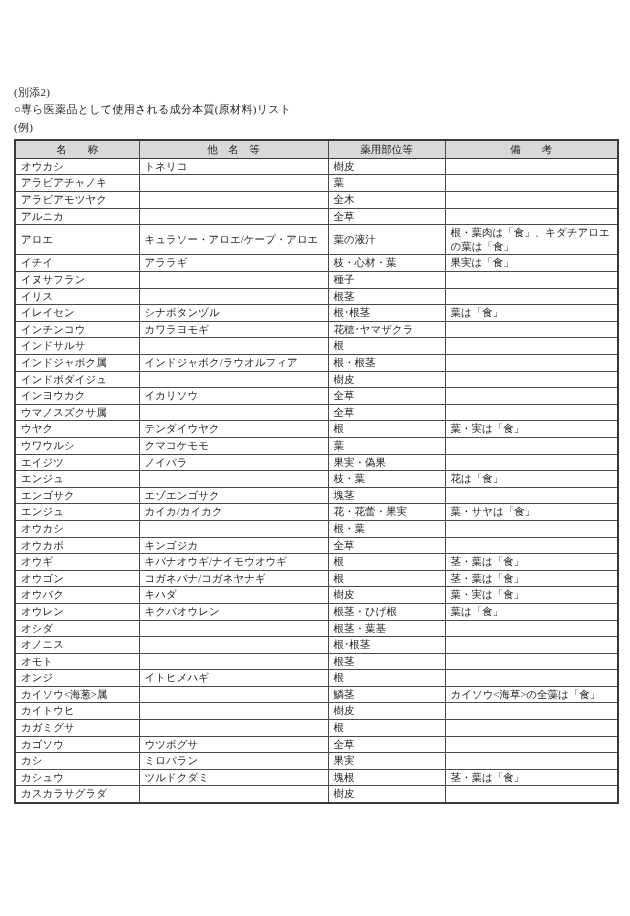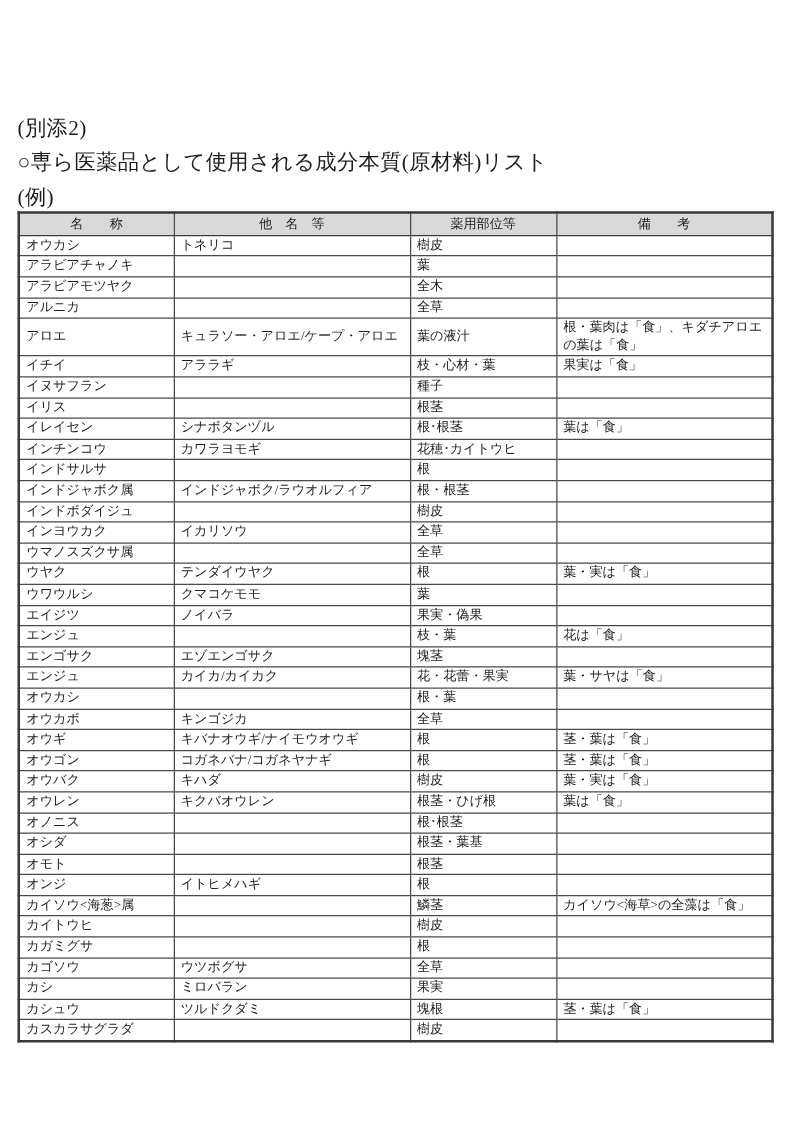--- a/index.html
+++ b/index.html
@@ -13,25 +13,24 @@
     position: relative;
     width: 630px;
     height: 916px;
     background: #ffffff;
     overflow: hidden;
   }
   .content {
     padding: 84px 13px 0 14px;
   }
   .head-line {
-    font-size: 17px;
+    font-size: 11px;
     line-height: 17.3px;
     letter-spacing: 0.3px;
     white-space: pre;
-    margin-top: 10px;
   }
   table.subst {
     margin-top: 3px;
     width: 603px;
     table-layout: fixed;
     border-collapse: collapse;
     border: 2px solid #3a3a3a;
   }
   table.subst th, table.subst td {
     border: 1px solid #4a4a4a;
@@ -132,21 +131,21 @@
           </tr>
           <tr>
             <td>イレイセン</td>
             <td>シナボタンヅル</td>
             <td>根･根茎</td>
             <td>葉は「食」</td>
           </tr>
           <tr>
             <td>インチンコウ</td>
             <td>カワラヨモギ</td>
-            <td>花穂･カイトウヒ</td>
+            <td>花穂･ヤマザクラ</td>
             <td></td>
           </tr>
           <tr>
             <td>インドサルサ</td>
             <td></td>
             <td>根</td>
             <td></td>
           </tr>
           <tr>
             <td>インドジャボク属</td>
@@ -238,29 +237,29 @@
             <td>樹皮</td>
             <td>葉・実は「食」</td>
           </tr>
           <tr>
             <td>オウレン</td>
             <td>キクバオウレン</td>
             <td>根茎・ひげ根</td>
             <td>葉は「食」</td>
           </tr>
           <tr>
+            <td>オシダ</td>
+            <td></td>
+            <td>根茎・葉基</td>
+            <td></td>
+          </tr>
+          <tr>
             <td>オノニス</td>
             <td></td>
             <td>根･根茎</td>
-            <td></td>
-          </tr>
-          <tr>
-            <td>オシダ</td>
-            <td></td>
-            <td>根茎・葉基</td>
             <td></td>
           </tr>
           <tr>
             <td>オモト</td>
             <td></td>
             <td>根茎</td>
             <td></td>
           </tr>
           <tr>
             <td>オンジ</td>

